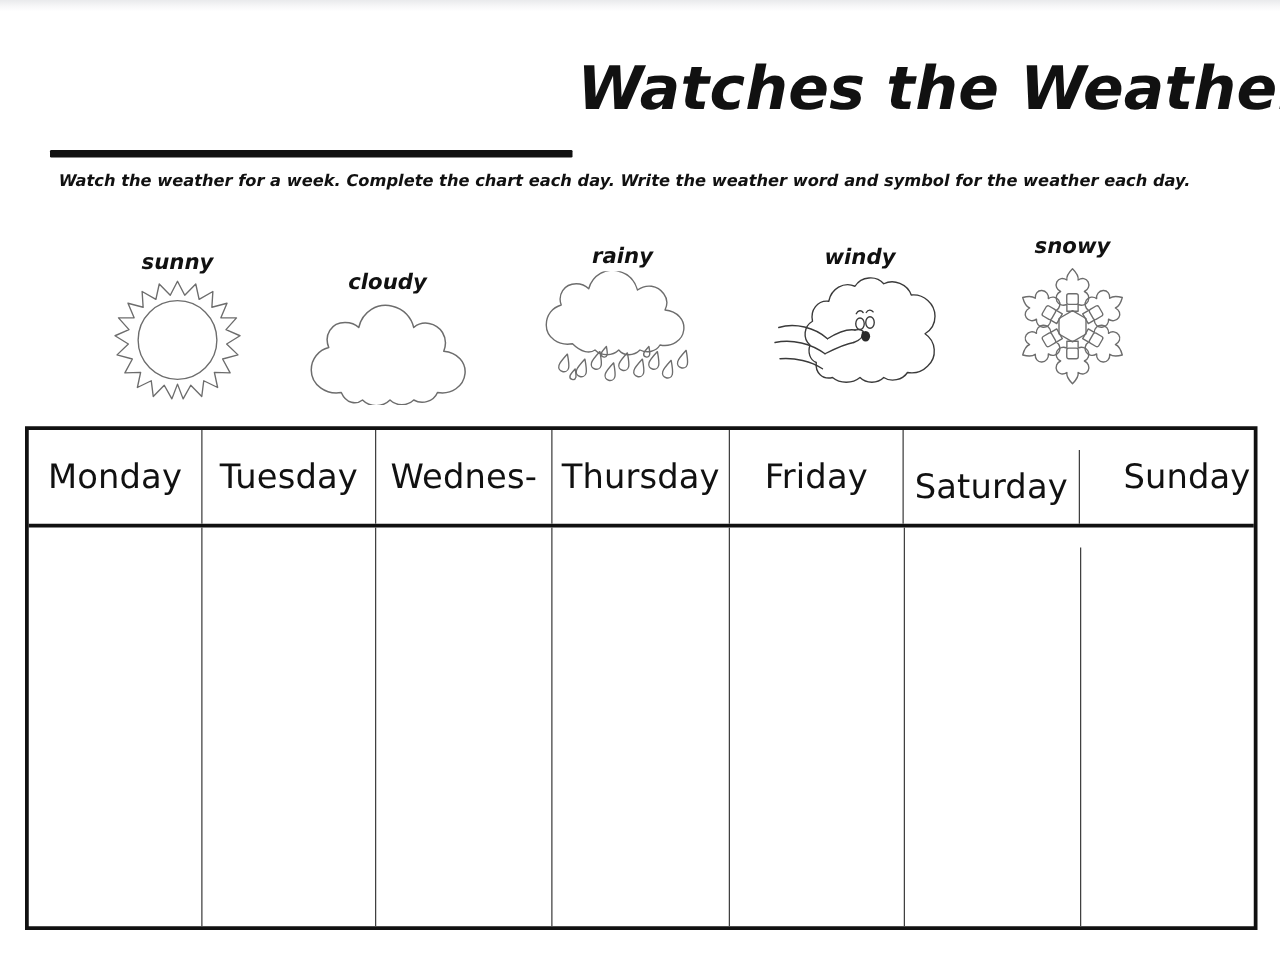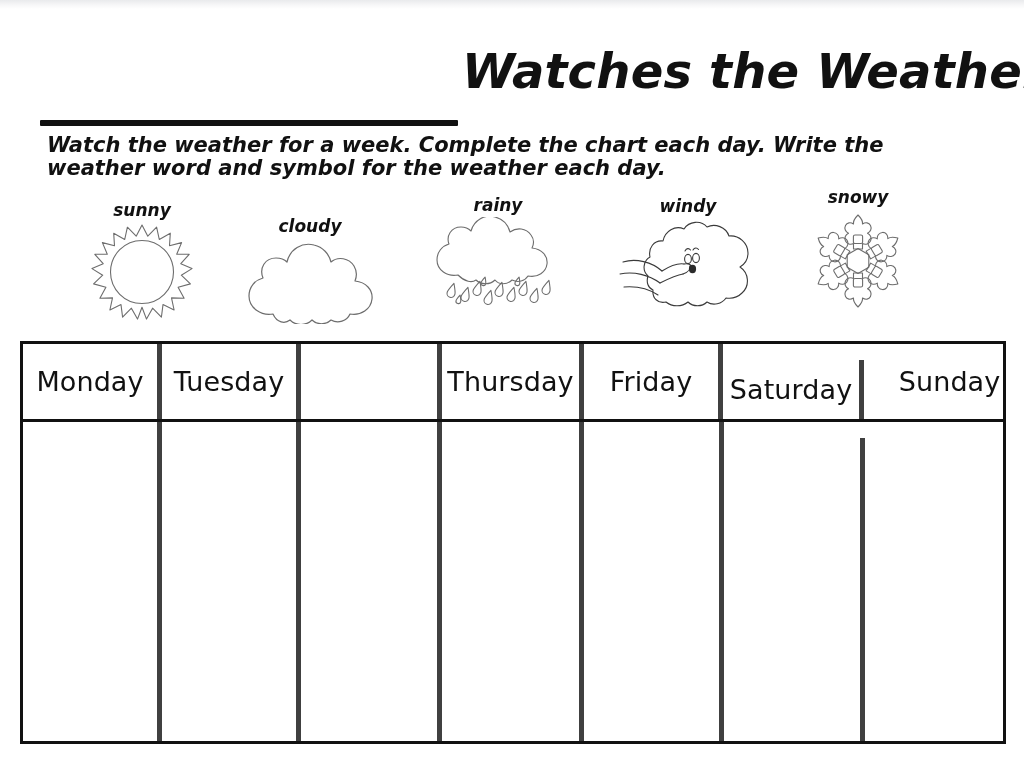--- a/index.html
+++ b/index.html
@@ -53,21 +53,21 @@
     white-space: nowrap;
     font-family: "DejaVu Sans", sans-serif;
   }
 
   
   #instructions {
     position: absolute;
     left: 47px;
     top: 134px;
     width: 925px;
-    font-size: 21px;
+    font-size: 13px;
     line-height: 23px;
     font-weight: 700;
     font-style: italic;
     font-family: "DejaVu Sans", sans-serif;
   }
 
   
   #weather-key {
     position: absolute;
     left: 0;
@@ -119,21 +119,21 @@
     height: 78px;
     border-bottom: 3px solid #111111;
     box-sizing: border-box;
   }
   #table-body-row {
     display: flex;
     flex: 1 1 auto;
   }
   .head-cell, .body-cell {
     box-sizing: border-box;
-    border-right: 5px solid #404040;
+    border-right: 1px solid #404040;
     display: flex;
     align-items: center;
     justify-content: center;
     text-align: center;
     padding: 0 4px;
   }
   .head-cell:last-child, .body-cell:last-child {
     border-right: none;
     padding-left: 36px;
   }
@@ -392,20 +392,21 @@
           <span class="daylabel">Monday</span>
         </span>
     </div>
     <div class="head-cell col-2">
       <span>
           <span class="daylabel">Tuesday</span>
         </span>
     </div>
     <div class="head-cell col-3">
       <span>
+        <span class="daylabel">Wednes-</span>
       </span>
     </div>
     <div class="head-cell col-4">
       <span>
           <span class="daylabel">Thursday</span>
         </span>
     </div>
     <div class="head-cell col-5">
       <span>
           <span class="daylabel">Friday</span>

